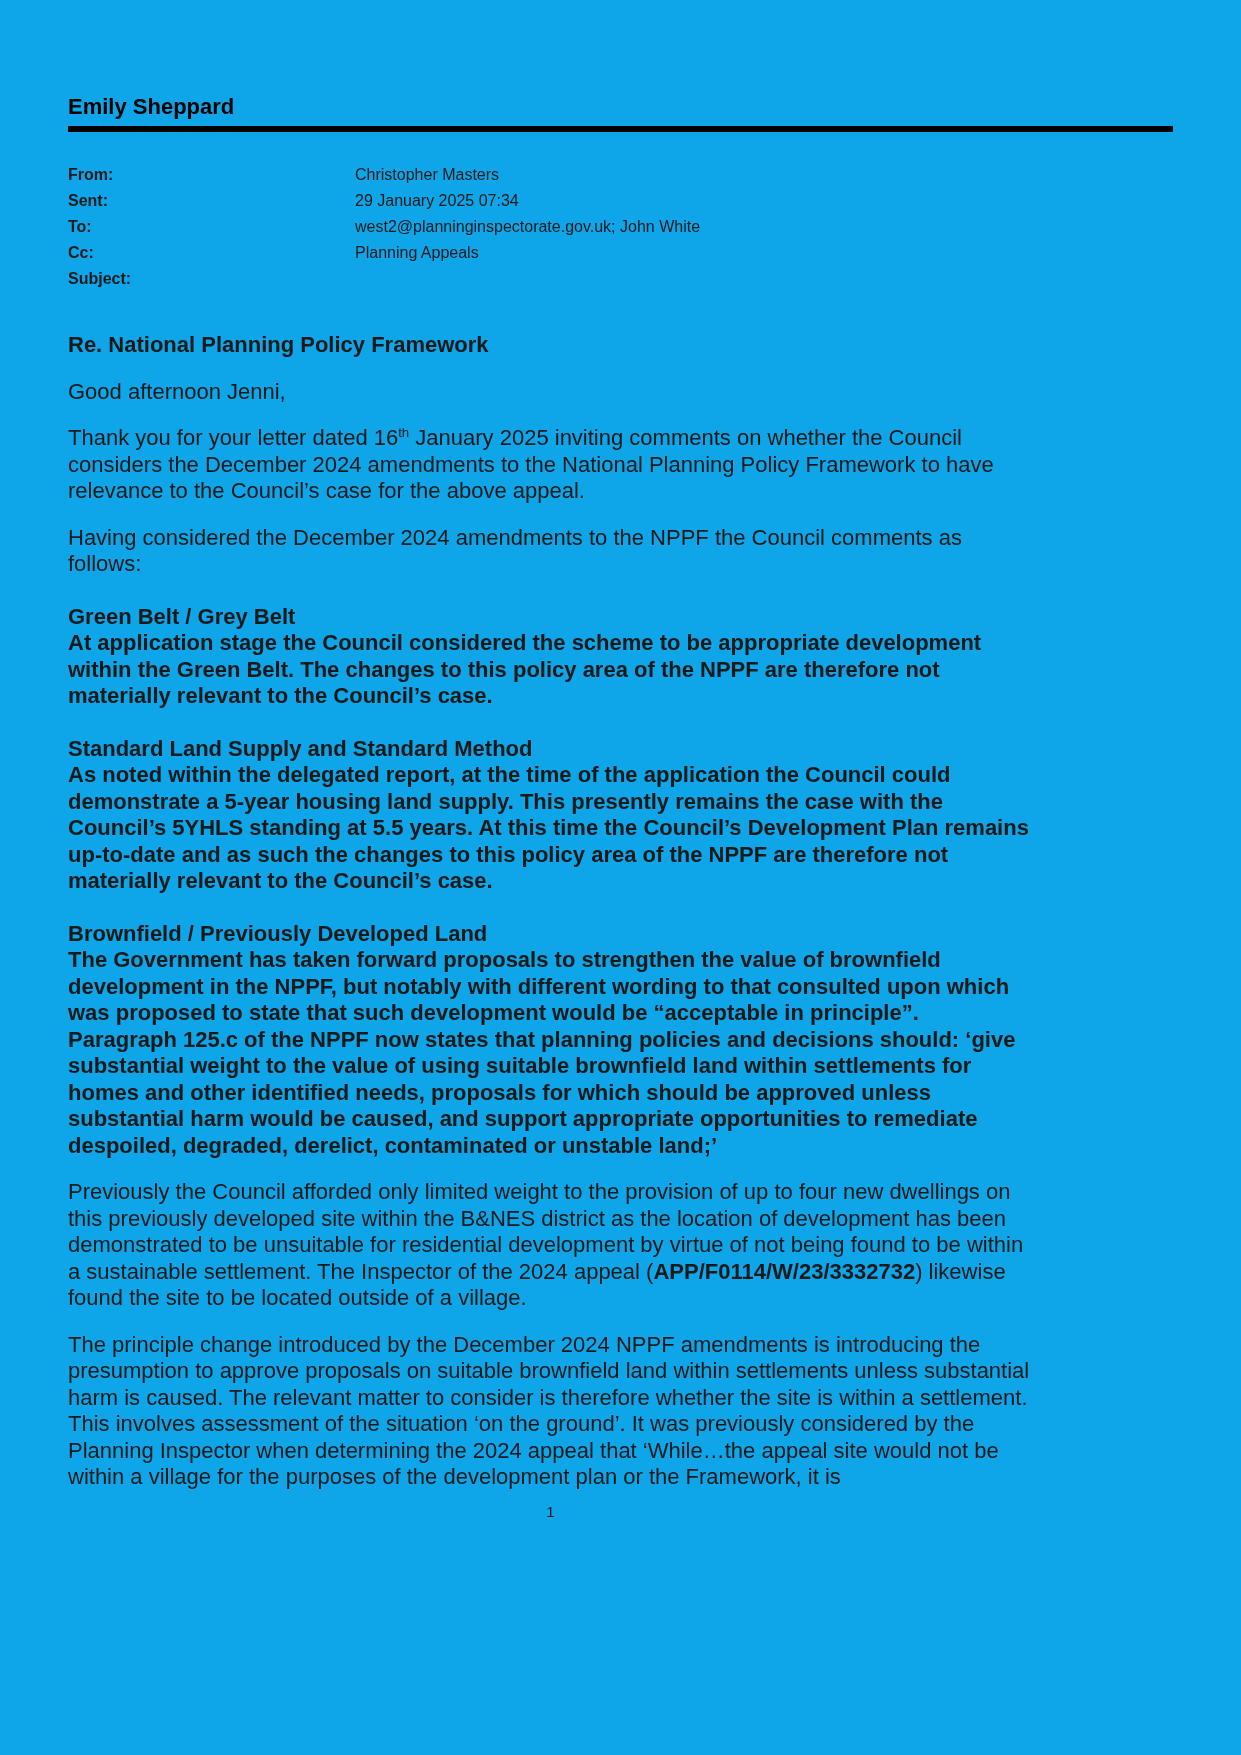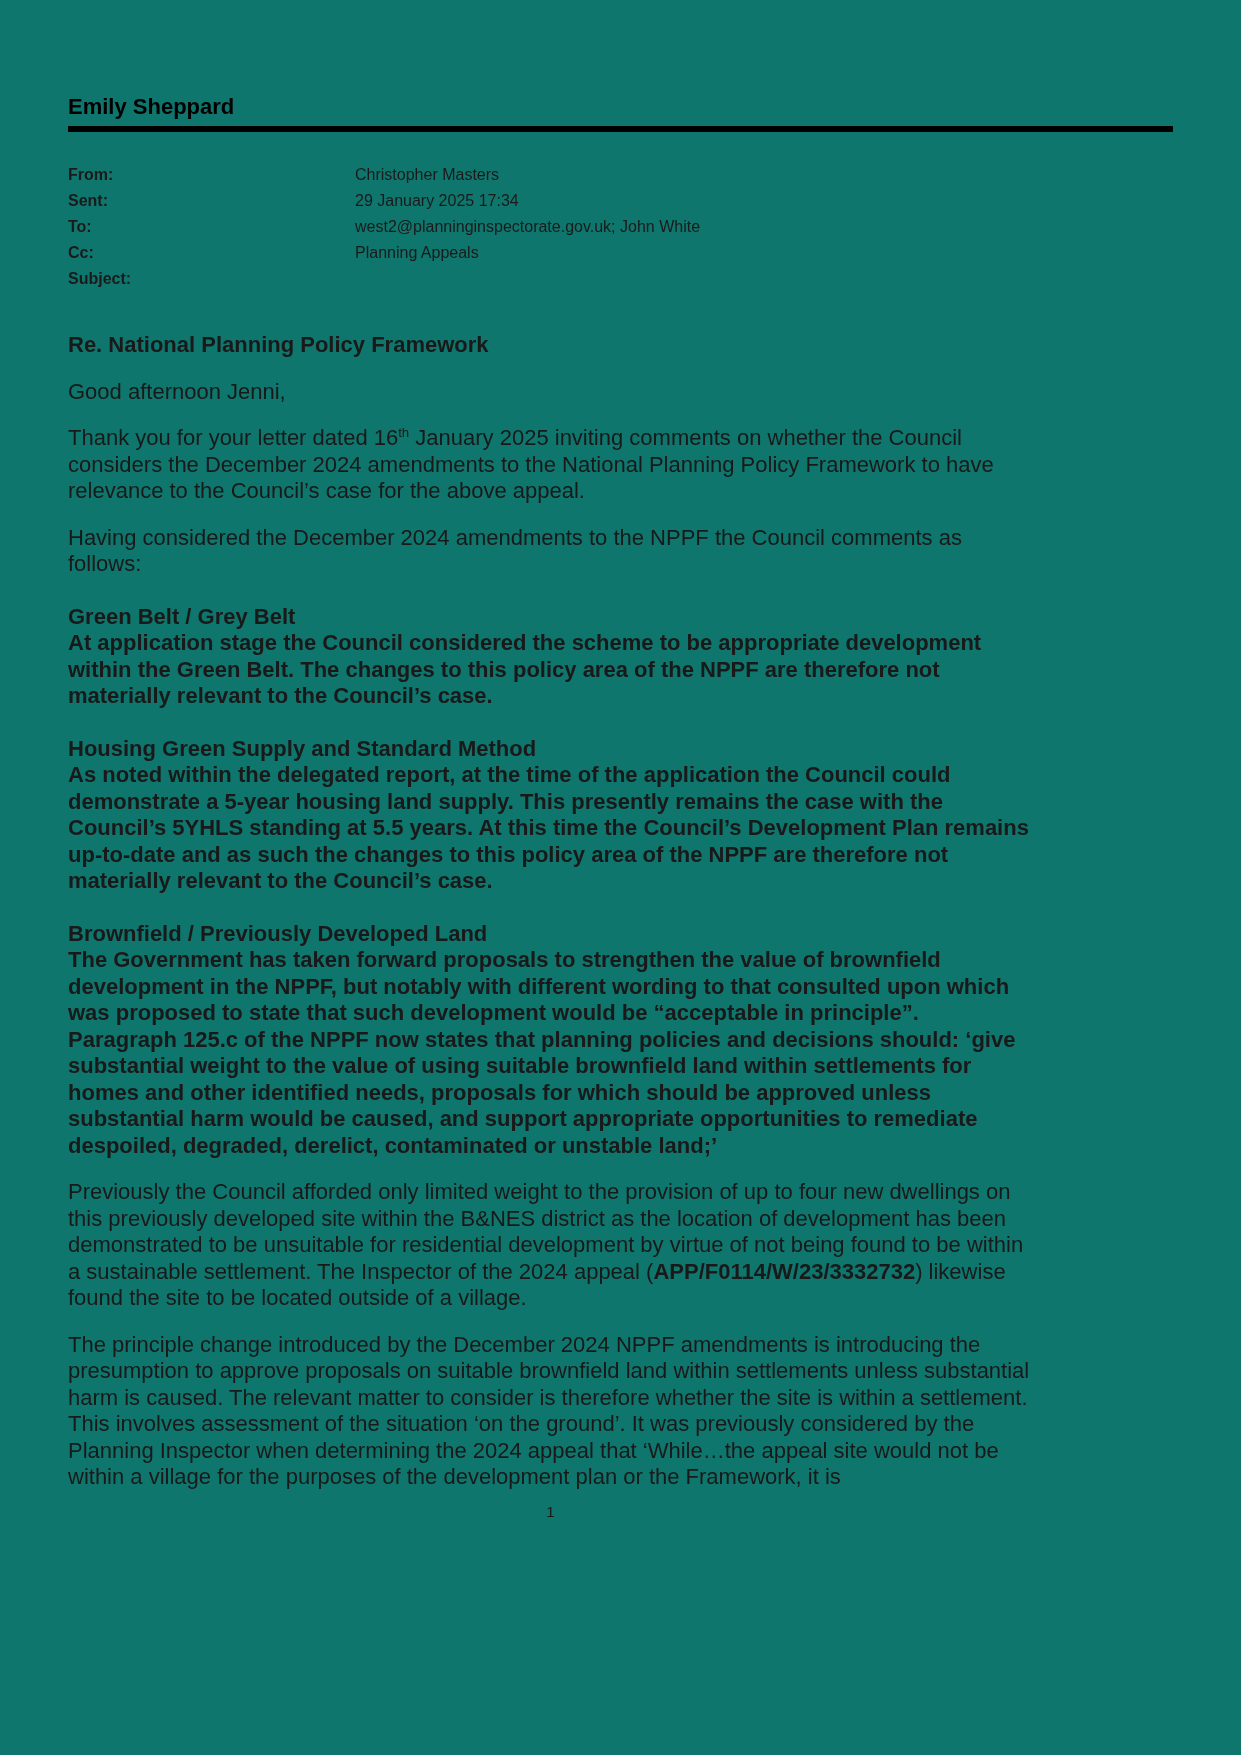--- a/index.html
+++ b/index.html
@@ -1,20 +1,20 @@
 <!DOCTYPE html>
 <html><head>
 <meta charset="utf-8">
 <style>
   * { margin: 0; padding: 0; box-sizing: border-box; }
   html, body { background: #ffffff; }
   .page {
     width: 1241px;
     height: 1755px;
-    background: #0f766e;
+    background: #0ea5e9;
     color: #1a1a1a;
     font-family: "Liberation Sans", sans-serif;
     padding: 94px 68px 0 68px;
     position: relative;
     overflow: hidden;
   }
   .author {
     font-size: 22px;
     font-weight: bold;
     color: #000000;
@@ -80,21 +80,21 @@
     <div class="rule"></div>
   </header>
 
   <div class="meta">
     <div class="meta-row">
       <div class="meta-label">From:</div>
       <div class="meta-value">Christopher Masters</div>
     </div>
     <div class="meta-row">
       <div class="meta-label">Sent:</div>
-      <div class="meta-value">29 January 2025 17:34</div>
+      <div class="meta-value">29 January 2025 07:34</div>
     </div>
     <div class="meta-row">
       <div class="meta-label">To:</div>
       <div class="meta-value">west2@planninginspectorate.gov.uk; John White</div>
     </div>
     <div class="meta-row">
       <div class="meta-label">Cc:</div>
       <div class="meta-value">Planning Appeals</div>
     </div>
     <div class="meta-row">
@@ -111,21 +111,21 @@
     <p><span>Thank you for your letter dated 16</span><sup>th</sup><span> January 2025 inviting comments on whether the Council considers the December 2024 amendments to the National Planning Policy Framework to have relevance to the Council’s case for the above appeal.</span></p>
 
     <p>Having considered the December 2024 amendments to the NPPF the Council comments as follows:</p>
 
     <section>
       <h2 class="section-heading">Green Belt / Grey Belt</h2>
       <p class="section-text">At application stage the Council considered the scheme to be appropriate development within the Green Belt. The changes to this policy area of the NPPF are therefore not materially relevant to the Council’s case.</p>
     </section>
 
     <section>
-      <h2 class="section-heading">Housing Green Supply and Standard Method</h2>
+      <h2 class="section-heading">Standard Land Supply and Standard Method</h2>
       <p class="section-text">As noted within the delegated report, at the time of the application the Council could demonstrate a 5-year housing land supply. This presently remains the case with the Council’s 5YHLS standing at 5.5 years. At this time the Council’s Development Plan remains up-to-date and as such the changes to this policy area of the NPPF are therefore not materially relevant to the Council’s case.</p>
     </section>
 
     <section>
       <h2 class="section-heading">Brownfield / Previously Developed Land</h2>
       <p class="section-text">The Government has taken forward proposals to strengthen the value of brownfield development in the NPPF, but notably with different wording to that consulted upon which was proposed to state that such development would be “acceptable in principle”. Paragraph 125.c of the NPPF now states that planning policies and decisions should: ‘give substantial weight to the value of using suitable brownfield land within settlements for homes and other identified needs, proposals for which should be approved unless substantial harm would be caused, and support appropriate opportunities to remediate despoiled, degraded, derelict, contaminated or unstable land;’</p>
     </section>
 
     <p><span>Previously the Council afforded only limited weight to the provision of up to four new dwellings on this previously developed site within the B&amp;NES district as the location of development has been demonstrated to be unsuitable for residential development by virtue of not being found to be within a sustainable settlement. The Inspector of the 2024 appeal (</span><span class="inline-bold">APP/F0114/W/23/3332732</span><span>) likewise found the site to be located outside of a village.</span></p>
 

